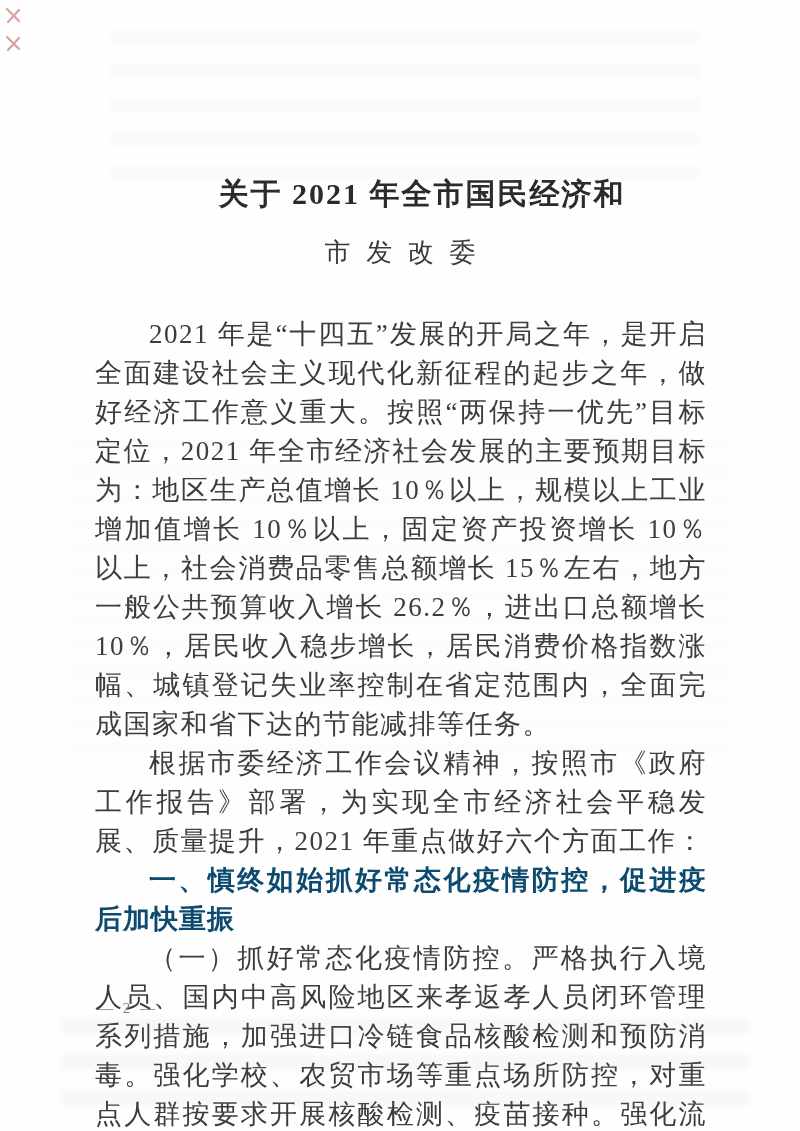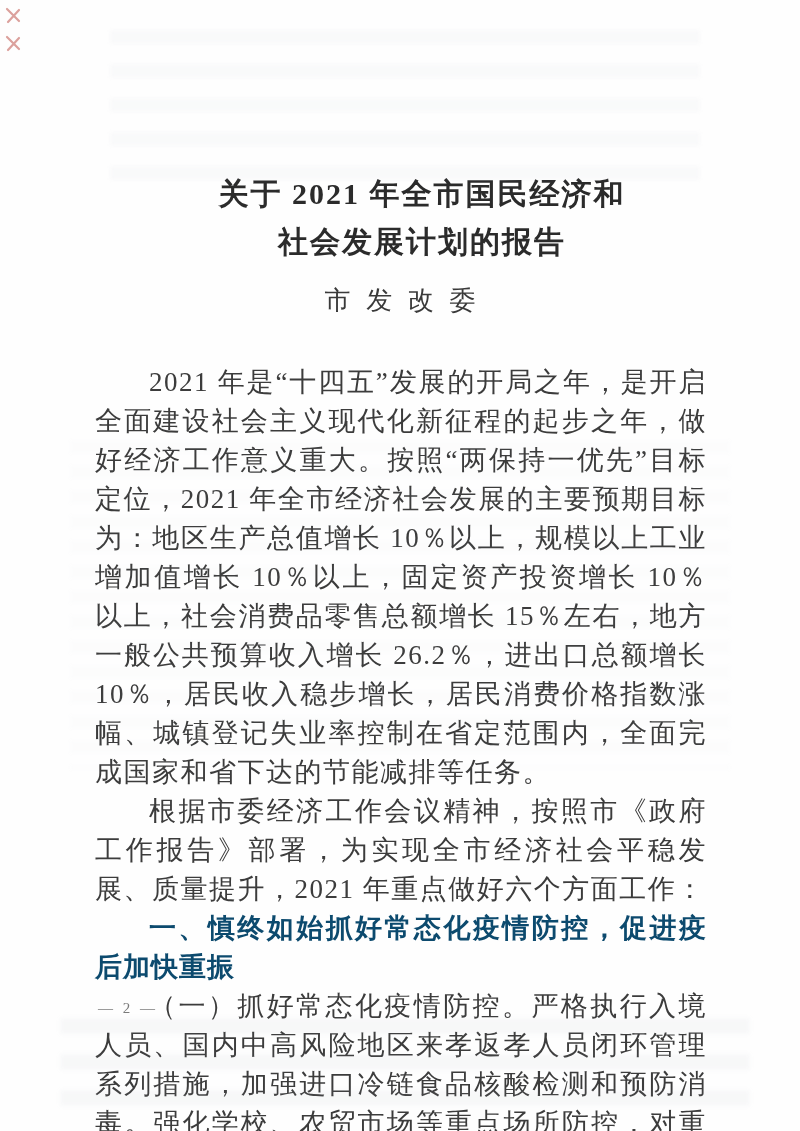--- a/index.html
+++ b/index.html
@@ -106,21 +106,20 @@
   <div class="ghost ghost-stripes-mid"></div>
   <div class="ghost ghost-stripes-bottom"></div>
 
   <svg class="red-marks" viewBox="0 0 22 50">
     <path d="M3 4 L15 16 M15 5 L4 17" stroke="#c0564e" stroke-width="2.2" fill="none" stroke-linecap="round"></path>
     <path d="M3 32 L15 44 M15 33 L4 45" stroke="#c0564e" stroke-width="2.2" fill="none" stroke-linecap="round"></path>
   </svg>
 
   <div class="title-block">
     <div class="title-line">关于 2021 年全市国民经济和</div>
-    <div class="title-line">社会发展计划的报告</div>
     <div class="author">市发改委</div>
   </div>
 
   <div class="body-text">
     <p>2021 年是“十四五”发展的开局之年，是开启全面建设社会主义现代化新征程的起步之年，做好经济工作意义重大。按照“两保持一优先”目标定位，2021 年全市经济社会发展的主要预期目标为：地区生产总值增长 10％以上，规模以上工业增加值增长 10％以上，固定资产投资增长 10％以上，社会消费品零售总额增长 15％左右，地方一般公共预算收入增长 26.2％，进出口总额增长 10％，居民收入稳步增长，居民消费价格指数涨幅、城镇登记失业率控制在省定范围内，全面完成国家和省下达的节能减排等任务。</p>
     <p>根据市委经济工作会议精神，按照市《政府工作报告》部署，为实现全市经济社会平稳发展、质量提升，2021 年重点做好六个方面工作：</p>
     <p class="section-heading">一、慎终如始抓好常态化疫情防控，促进疫后加快重振</p>
     <p>（一）抓好常态化疫情防控。严格执行入境人员、国内中高风险地区来孝返孝人员闭环管理系列措施，加强进口冷链食品核酸检测和预防消毒。强化学校、农贸市场等重点场所防控，对重点人群按要求开展核酸检测、疫苗接种。强化流感等呼吸道疾病多病</p>
   </div>
 

